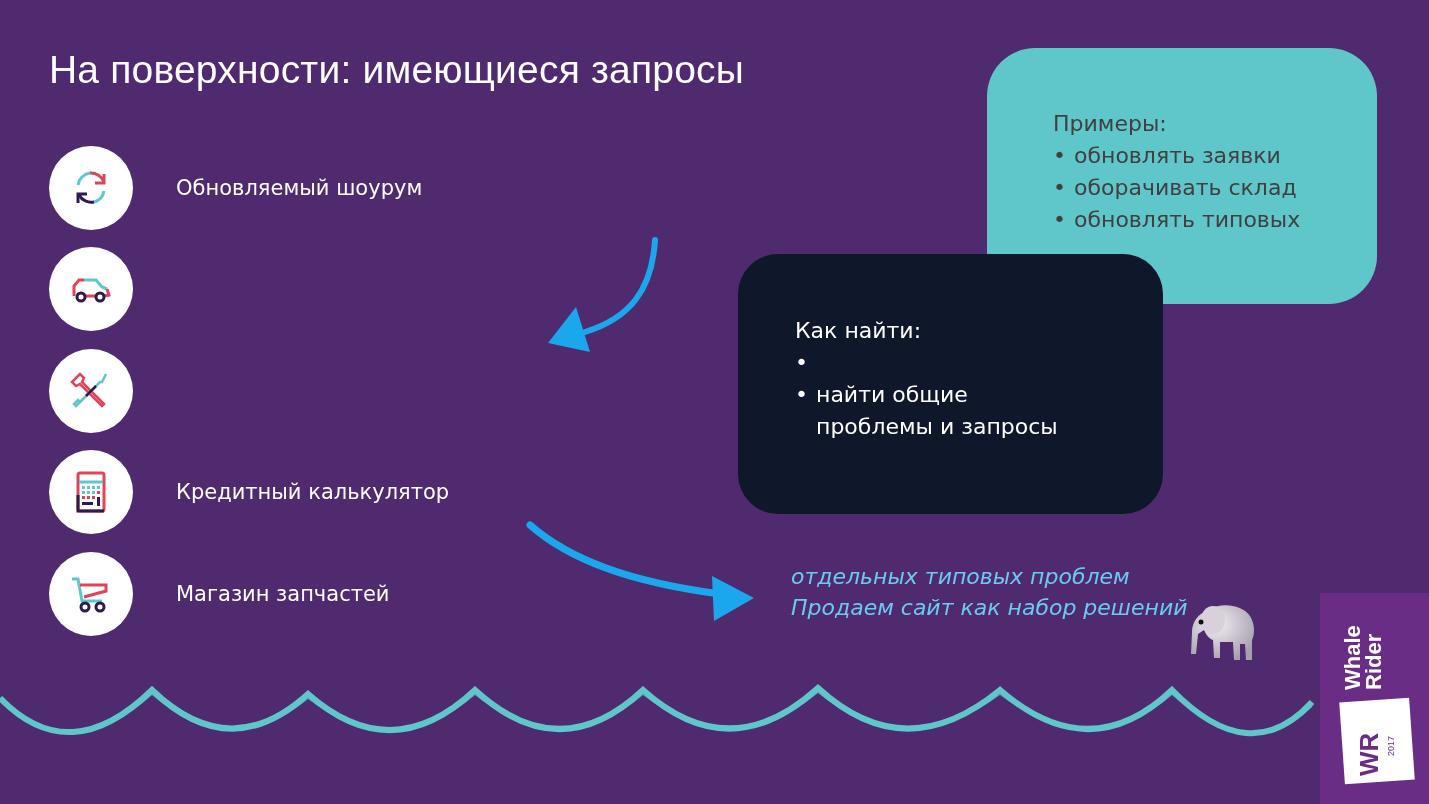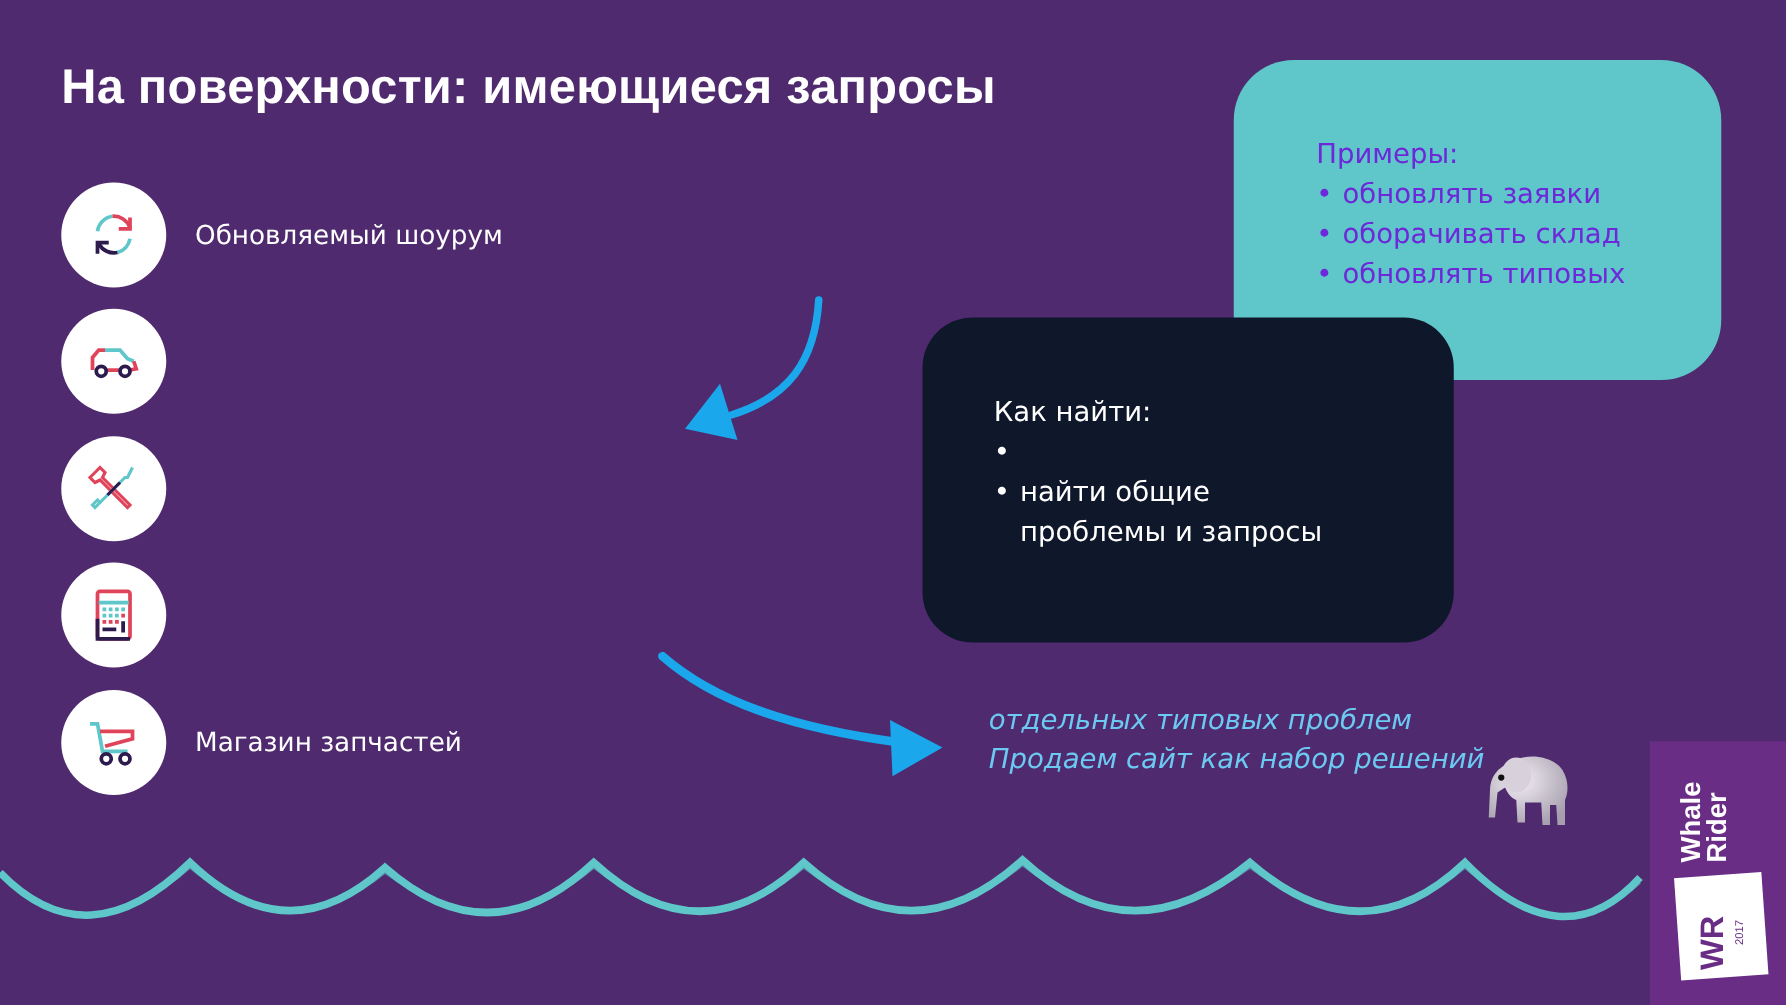--- a/index.html
+++ b/index.html
@@ -7,28 +7,28 @@
     width: 1429px; height: 804px; overflow: hidden;
     background: #4f2a6e;
     font-family: "DejaVu Sans", sans-serif;
     position: relative;
   }
   .slide { position: absolute; inset: 0; }
 
   .title {
     position: absolute; left: 49px; top: 48px;
     color: #ffffff; font-family: "Liberation Sans", sans-serif;
-    font-size: 39px; font-weight: 700; letter-spacing: 0.2px;
+    font-size: 39px; font-weight: 400; letter-spacing: 0.2px;
     white-space: nowrap;
   }
 
   .feature-list { position: absolute; left: 49px; top: 145px; }
   .feature {
     position: absolute; left: 0; height: 86px; width: 420px;
-    display: flex; align-items: center;
+    display: flex; align-items: center; gap: 20px;
   }
   .feature .circle {
     width: 84px; height: 84px; border-radius: 50%;
     background: #ffffff; flex: 0 0 84px;
     display: flex; align-items: center; justify-content: center;
   }
   .feature .circle svg { width: 54px; height: 54px; }
   .feature .label {
     margin-left: 23px; color: #ffffff;
     font-family: "DejaVu Sans", sans-serif; font-size: 21px;
@@ -40,21 +40,21 @@
     color: #5ec6f0; font-family: "DejaVu Sans", sans-serif;
     font-style: italic; font-size: 44px; white-space: nowrap;
   }
 
   .card-examples {
     position: absolute; left: 987px; top: 48px; width: 390px; height: 256px;
     background: #5fc7c9; border-radius: 48px;
   }
   .card-examples .content {
     position: absolute; left: 66px; top: 60px;
-    color: #6d28d9; font-size: 22px; line-height: 32px;
+    color: #404040; font-size: 22px; line-height: 32px;
   }
   .card-howto {
     position: absolute; left: 738px; top: 254px; width: 425px; height: 260px;
     background: #0f172a; border-radius: 40px;
   }
   .card-howto .content {
     position: absolute; left: 57px; top: 61px;
     color: #ffffff; font-size: 22px; line-height: 32px;
   }
   .card-title { display: block; }
@@ -164,20 +164,21 @@
           <g fill="#e0445a">
             <rect x="33" y="26" width="3" height="3"></rect>
             <rect x="18" y="31" width="3" height="3"></rect>
               <rect x="23" y="31" width="3" height="3"></rect>
               <rect x="28" y="31" width="3" height="3"></rect>
           </g>
           <rect x="18" y="37" width="11" height="3" fill="#2d1b4e"></rect>
           <rect x="33" y="32" width="3" height="9" fill="#2d1b4e"></rect>
         </svg>
       </div>
+      <span class="label">Кредитный калькулятор</span>
     </div>
     <div class="feature" style="top:406px">
       <div class="circle">
         <svg viewBox="0 0 54 54">
           <path d="M8 12 L14 12 L18 34 L38 34" stroke="#5fc7c9" stroke-width="3" fill="none"></path>
           <path d="M16 18 L42 18 L42 24 L20 30" stroke="#e0445a" stroke-width="3" fill="none"></path>
           <circle cx="21" cy="40" r="4" stroke="#2d1b4e" stroke-width="3" fill="none"></circle>
           <circle cx="36" cy="40" r="4" stroke="#2d1b4e" stroke-width="3" fill="none"></circle>
         </svg>
       </div>

